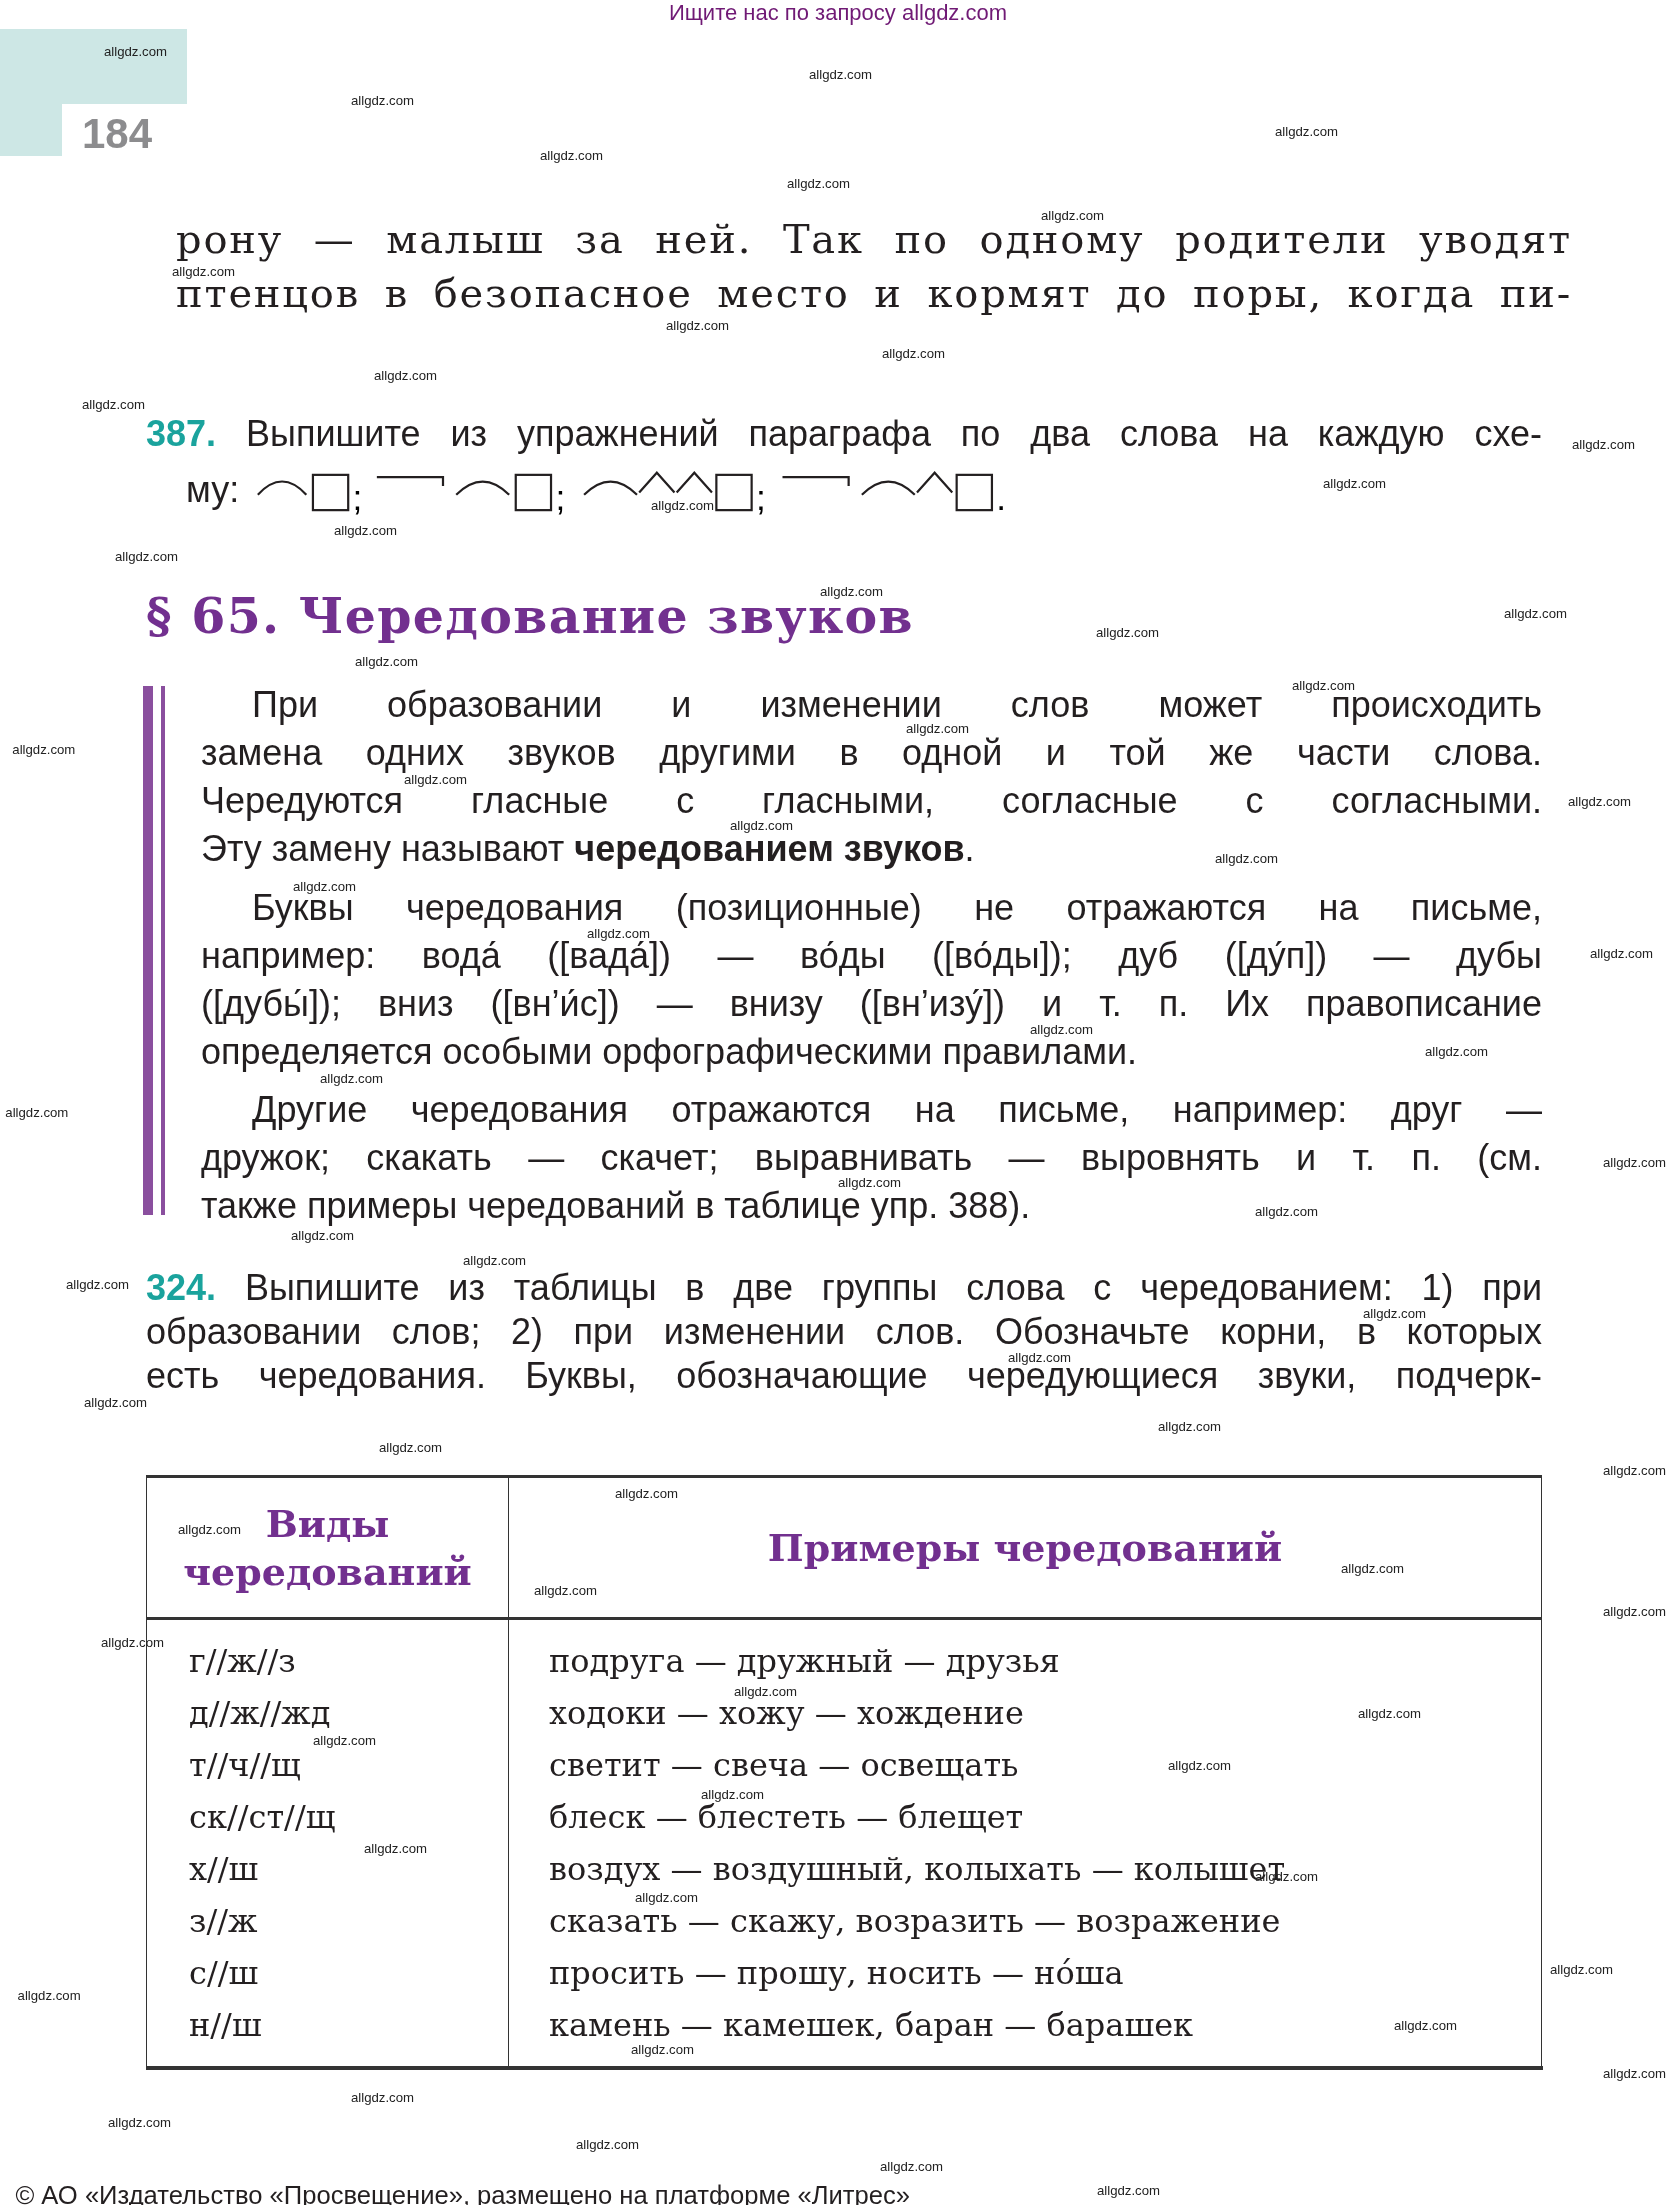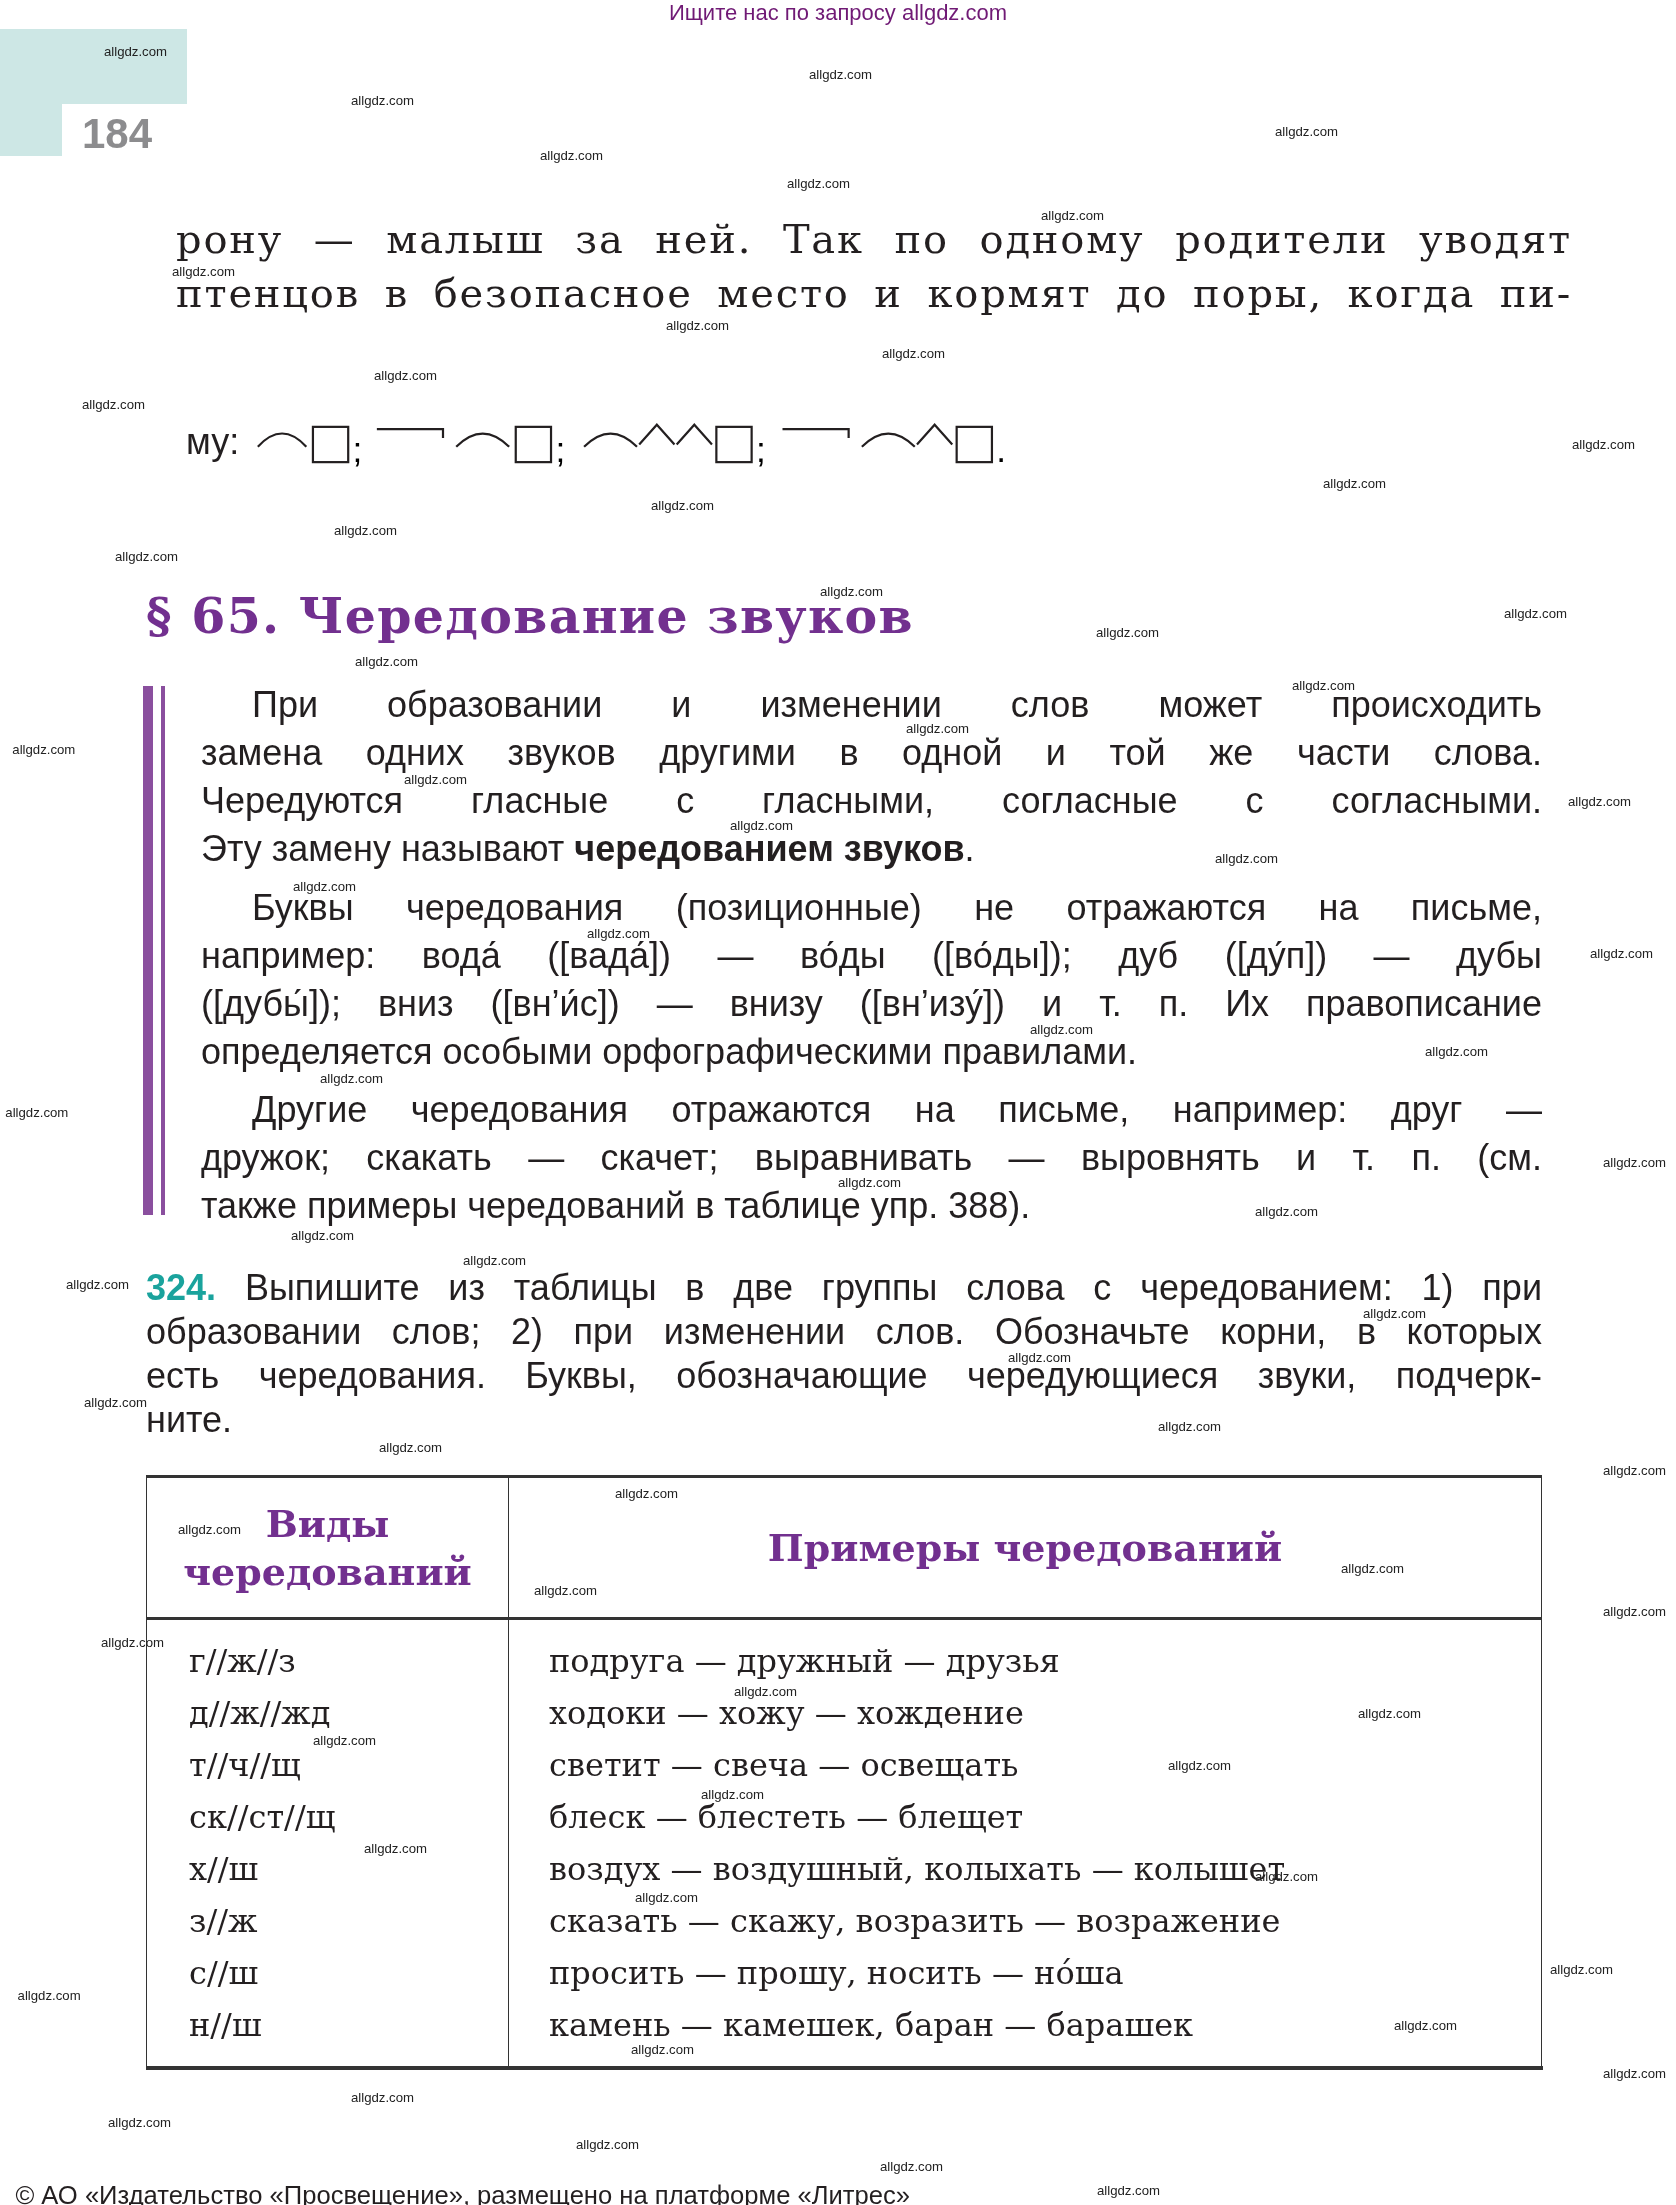--- a/index.html
+++ b/index.html
@@ -33,20 +33,21 @@
 <div class="abs corner"></div>
 <div class="abs corner-cut"></div>
 <div class="abs pagenum">184</div>
 
 <div class="abs serif-body" style="left:146px;top:212px;width:1396px;margin-left:30px;">
   <div class="just">рону — малыш за ней. Так по одному родители уводят</div>
   <div class="just">птенцов в безопасное место и кормят до поры, когда пи-</div>
 </div>
 
 <div class="abs txt" style="left:146px;top:410px;width:1396px;">
+  <div class="just"><span class="num">387.</span> <span>Выпишите из упражнений параграфа по два слова на каждую схе-</span></div>
   <div style="margin-top:8px;margin-left:40px;">
     <span>му:</span>
     <svg class="scheme" width="970" height="49" viewBox="0 0 2200 110" style="font-size:82px">
       <g fill="none" stroke="#231f20" stroke-width="5">
         <path d="M20 60 Q75 0 130 60"></path>
         <rect x="145" y="15" width="80" height="80"></rect>
         <path d="M290 20 H440 V40"></path>
         <path d="M470 60 Q530 0 590 60"></path>
         <rect x="605" y="15" width="80" height="80"></rect>
         <path d="M760 60 Q820 0 880 60"></path>
@@ -86,21 +87,20 @@
   <div style="height:10.6px"></div>
   <div class="just" style="text-indent:51px;">Другие чередования отражаются на письме, например: друг —</div>
   <div class="just">дружок; скакать — скачет; выравнивать — выровнять и т. п. (см.</div>
   <div>также примеры чередований в таблице упр. 388).</div>
 </div>
 
 <div class="abs txt" style="left:146px;top:1266px;width:1396px;line-height:44px;">
   <div class="just"><span class="num">324.</span> <span>Выпишите из таблицы в две группы слова с чередованием: 1) при</span></div>
   <div class="just">образовании слов; 2) при изменении слов. Обозначьте корни, в которых</div>
   <div class="just">есть чередования. Буквы, обозначающие чередующиеся звуки, подчерк-</div>
-  <div>ните.</div>
 </div>
 
 <table class="alt">
   <tbody>
       <tr>
     <th class="thick" style="width:359px;">Виды чередований</th>
     <th class="thick">Примеры чередований</th>
   </tr>
   <tr class="body">
     <td class="thick" style="padding-left:42px;">

